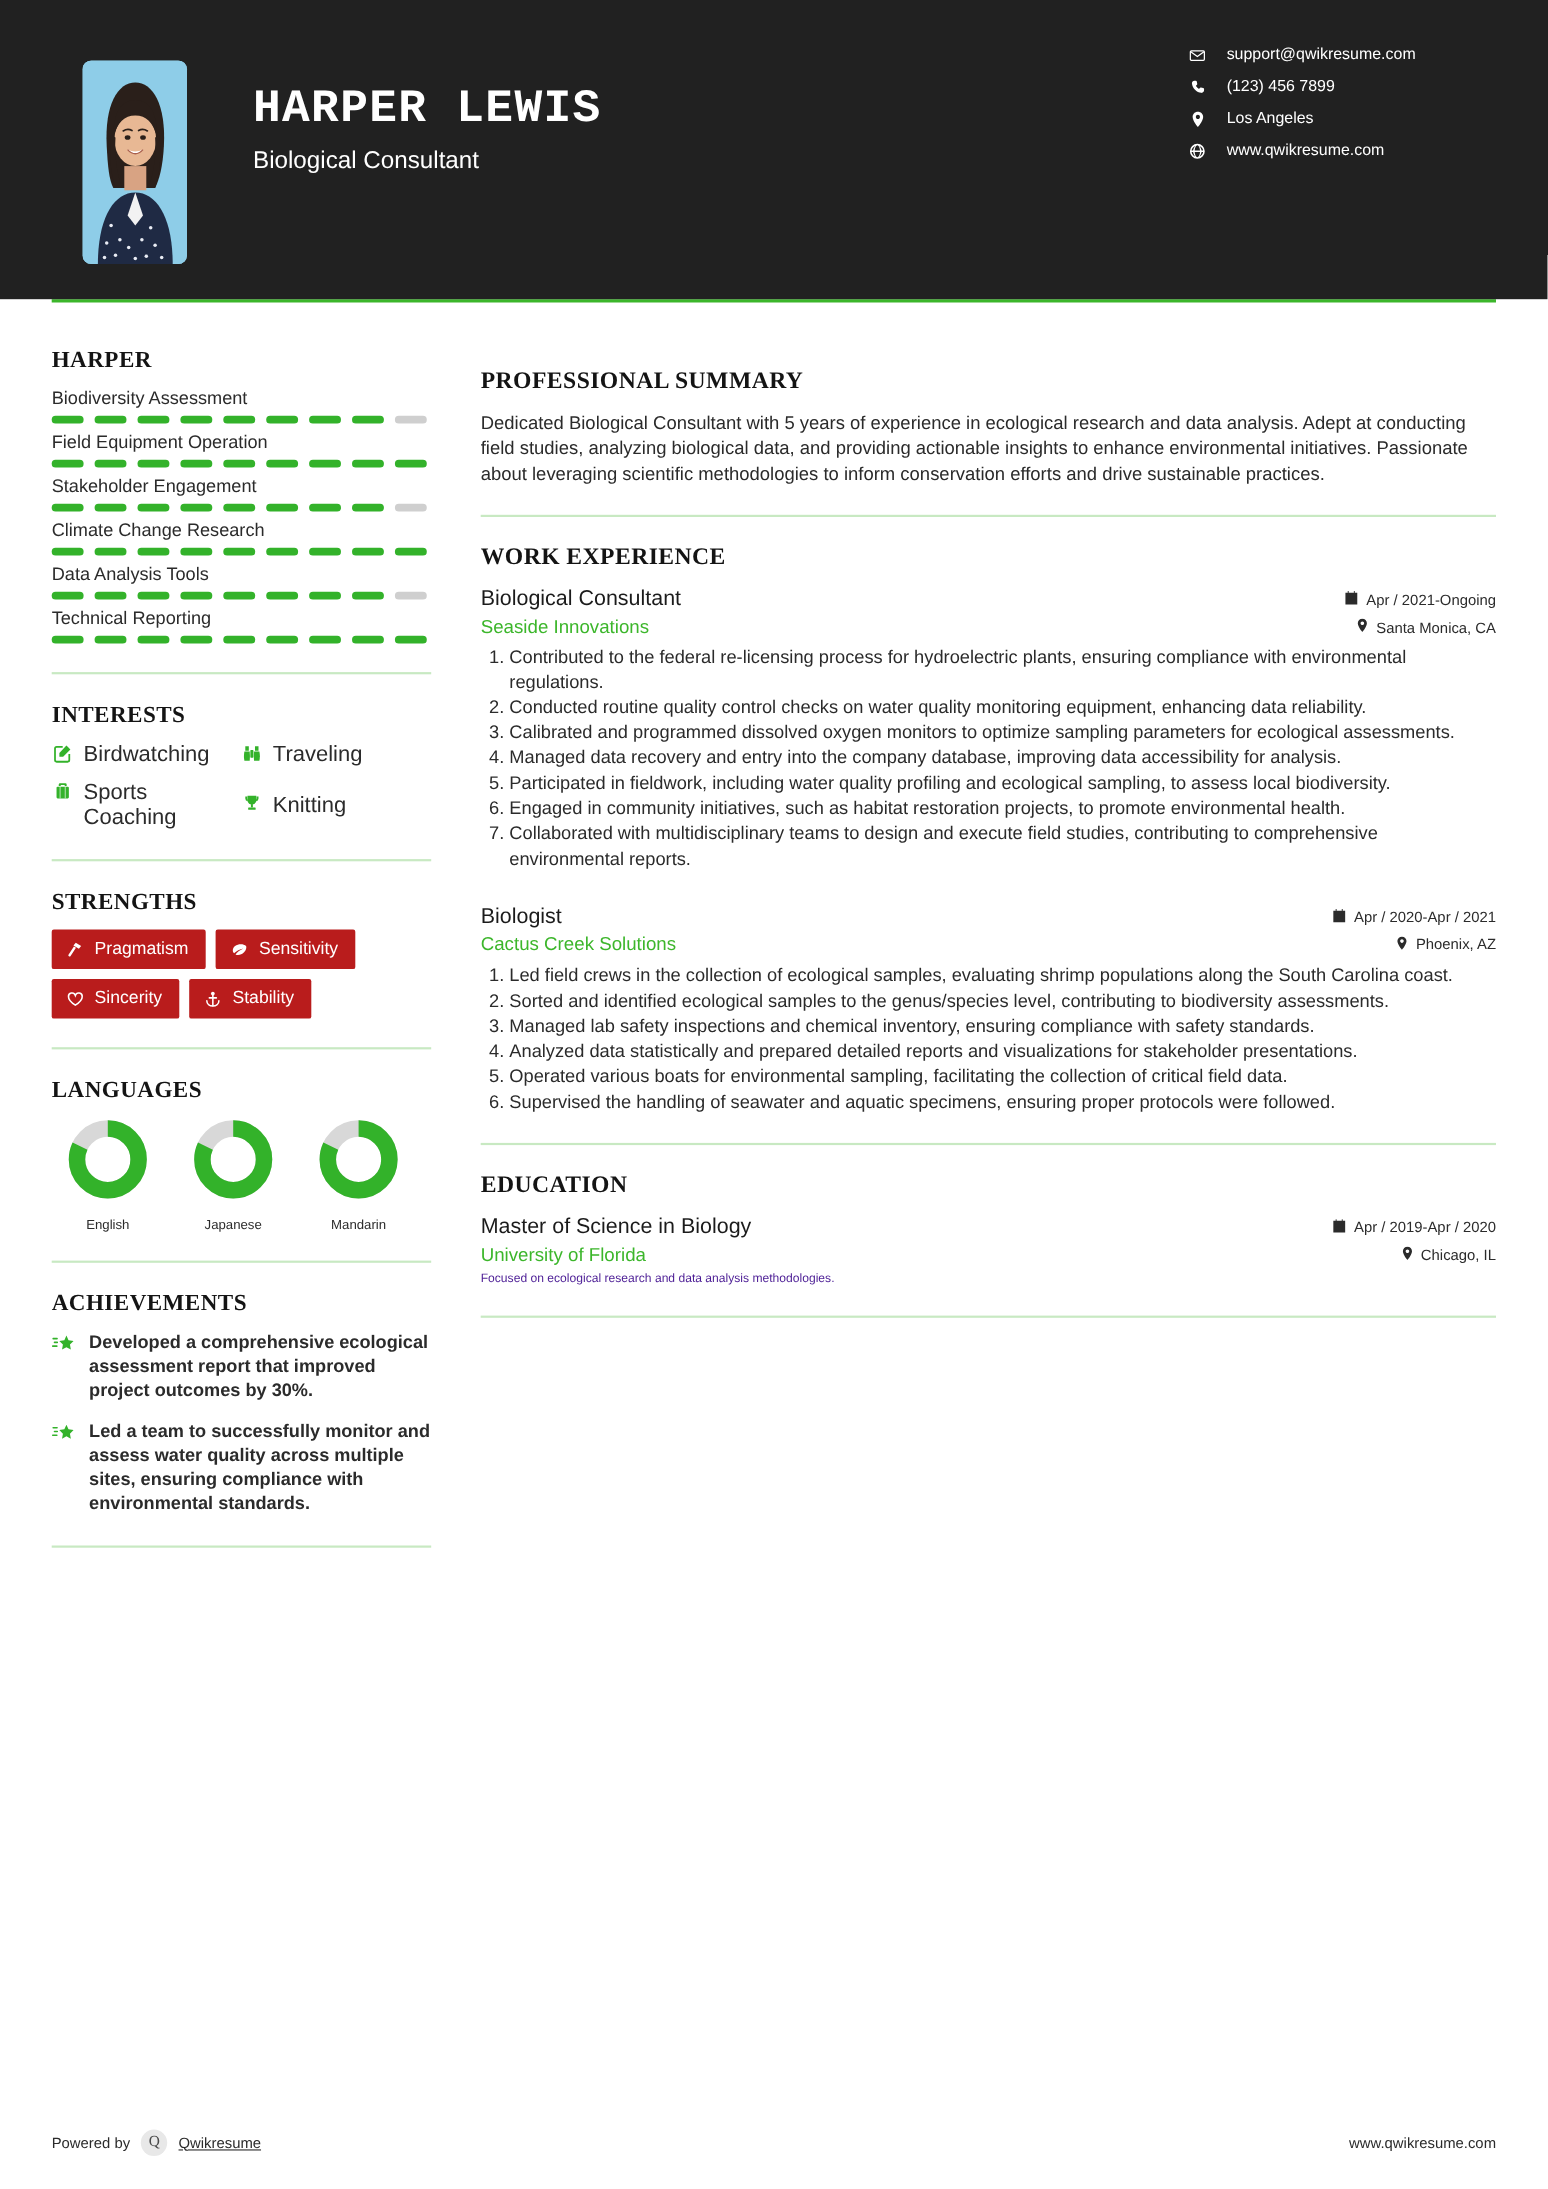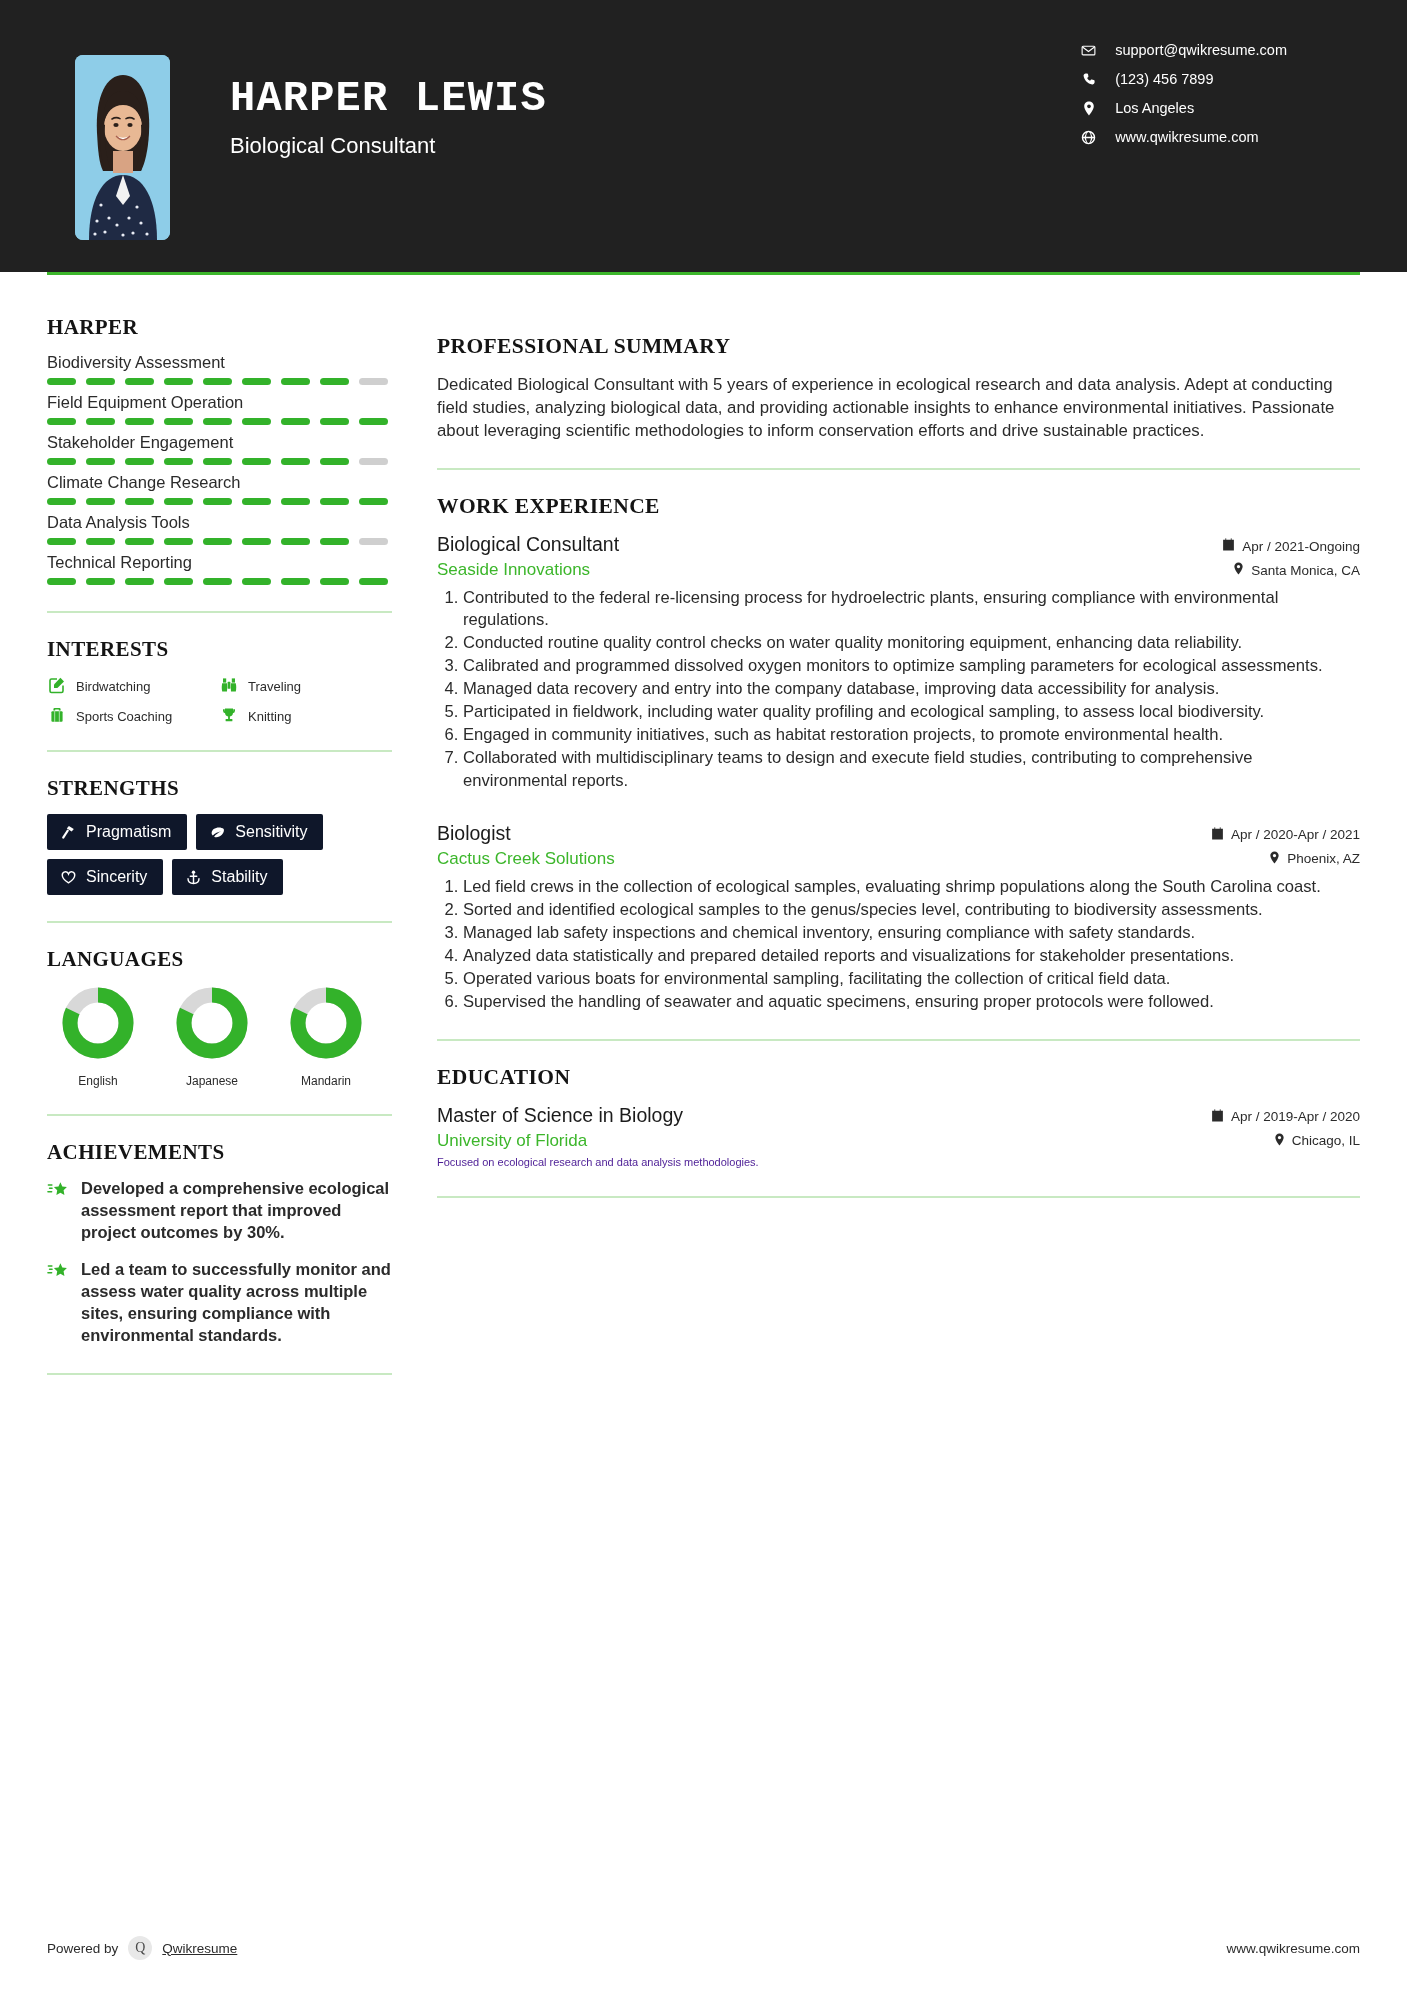--- a/index.html
+++ b/index.html
@@ -143,35 +143,35 @@
   
   .interests-grid {
     display: grid;
     grid-template-columns: 168px auto;
     row-gap: 11px;
     column-gap: 4px;
     align-items: center;
   }
   .interest-item {
     display: flex;
-    align-items: flex-end;
+    align-items: flex-start;
     gap: 10px;
-    font-size: 13px;
+    font-size: 20px;
     color: #2b2b2b;
   }
   .interest-item .ii { width:19px;height:19px;display:inline-flex;align-items:center;justify-content:center;flex:0 0 19px; }
 
   
   .strengths {
     display: flex;
     flex-wrap: wrap;
     gap: 9px;
   }
   .chip {
-    background: #0f172a;
+    background: #b91c1c;
     color: #ffffff;
     font-size: 16px;
     padding: 9px 16px 9px 12px;
     display: inline-flex;
     align-items: center;
     gap: 9px;
     border-radius: 2px;
   }
   .chip .si { width:18px;height:18px;display:inline-flex;align-items:center;justify-content:center;flex:0 0 18px; }
 

